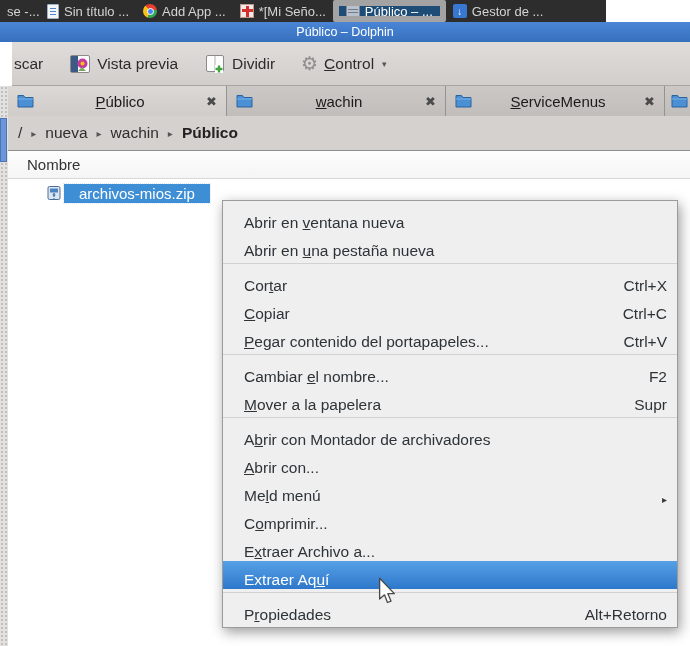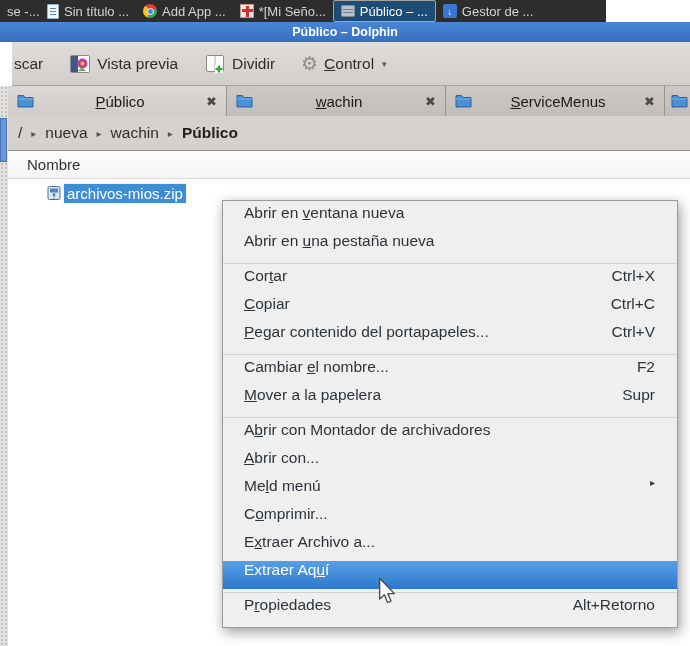--- a/index.html
+++ b/index.html
@@ -7,21 +7,21 @@
   body { font-family: "Liberation Sans", sans-serif; background:#fff; }
   .screen { position:relative; width:690px; height:646px; overflow:hidden; background:#fff; }
 
   
   .taskbar { position:absolute; left:0; top:0; width:606px; height:22px;
     background:#2d2d2d; display:flex; align-items:stretch; color:#d4d4d4;
     font-size:13px; overflow:hidden; }
   .task-btn { display:flex; align-items:center; gap:5px; padding:0 7px;
     white-space:nowrap; overflow:hidden; flex:0 0 auto; }
   .task-btn.first { width:40px; }
-  .task-btn.active { background:#1d4d77; border:1px solid #a3a3a3;
+  .task-btn.active { background:#1d4d77; border:6px solid #a3a3a3;
     border-radius:2px; color:#fff; }
   .doc-icon { width:12px; height:15px; background:#f4f6f8; border:1px solid #9db2c8;
     border-radius:1px; position:relative; flex:0 0 auto; }
   .doc-icon::after { content:""; position:absolute; left:2px; right:2px; top:3px;
     height:8px; background:repeating-linear-gradient(#4a86c8 0 1px, transparent 1px 3px); }
   .chrome-icon { width:14px; height:14px; border-radius:50%; flex:0 0 auto;
     background:conic-gradient(from -40deg, #e8402f 0 120deg, #34a853 120deg 240deg, #fbc117 240deg 360deg);
     display:flex; align-items:center; justify-content:center; }
   .chrome-icon span { width:7px; height:7px; border-radius:50%;
     background:#4285f4; border:1.5px solid #fff; }
@@ -34,21 +34,21 @@
   .archive-win-icon { width:14px; height:12px; background:#b9c2cc;
     border:1px solid #7d8894; border-radius:1px; position:relative; flex:0 0 auto; }
   .archive-win-icon::after { content:""; position:absolute; left:1px; right:1px; top:3px;
     height:5px; background:repeating-linear-gradient(#6f7d8c 0 1px, transparent 1px 3px); }
   .download-icon { width:14px; height:14px; background:#3978d0; border-radius:2px;
     color:#fff; font-size:10px; font-weight:bold; display:flex; align-items:center;
     justify-content:center; flex:0 0 auto; }
 
   
   .titlebar { position:absolute; left:0; top:22px; width:690px; height:20px;
-    background:linear-gradient(#4a85d6,#3670bd); color:#fff; font-weight:bold;
+    background:linear-gradient(#4a85d6,#3670bd); color:#fff; font-weight:normal;
     font-size:12.5px; display:flex; align-items:center; justify-content:center; }
 
   
   .toolbar { position:absolute; left:12px; top:42px; width:690px; height:44px;
     background:linear-gradient(#e0dcda,#d2cecb); border-bottom:1px solid #a9a5a2;
     display:flex; align-items:center; gap:26px; font-size:15.5px; color:#2c2c2c; }
   .tool-item { display:flex; align-items:center; gap:6px; white-space:nowrap; }
   .tool-item.partial { margin-left:2px; }
   .gear-glyph { font-size:19px; color:#8d8d8d; line-height:1; }
   .drop-arrow { font-size:9px; color:#555; margin-left:2px; }
@@ -81,29 +81,29 @@
 
   
   .fileview { position:absolute; left:8px; top:150px; width:682px; height:496px;
     background:#fff; border-top:1px solid #8f8f8f; }
   .col-header { height:28px; display:flex; align-items:center; padding-left:19px;
     font-size:15px; color:#333; background:linear-gradient(#fdfdfd,#f5f5f5);
     border-bottom:1px solid #d8d8d8; }
   .file-row { margin-top:3px; height:22px; display:flex; align-items:center;
     padding-left:38px; }
   .zip-icon { width:16px; height:16px; flex:0 0 auto; margin-right:2px; }
-  .file-name { background:#3e8ed6; color:#fff; font-size:15px; padding:1px 3px;
+  .file-name { background:#3e8ed6; color:#fff; font-size:15px; padding:1px 15px;
     outline:1px dotted #dce9f5; white-space:nowrap; }
 
   
   .context-menu { position:absolute; left:222px; top:200px; width:456px;
     background:#efefef; border:1px solid #9b9b9b; padding:3px 0;
     box-shadow:2px 4px 12px rgba(0,0,0,0.4); font-size:15.5px; color:#2e3338; }
-  .menu-item { height:28px; display:flex; align-items:flex-start;
-    padding:0 22px 0 21px; white-space:nowrap; }
+  .menu-item { height:28px; display:flex; align-items:flex-end;
+    padding:0 10px 0 21px; white-space:nowrap; }
   .menu-item .shortcut { margin-left:auto; }
   .menu-item .submenu-arrow { margin-left:auto; font-size:10px; color:#3a3a3a; }
   .menu-item.highlighted { background:linear-gradient(#56a0e6,#2e78cc); color:#fff; }
   .menu-sep { height:1px; background:#d2d2d2; margin:3px 0; }
 
   
   .cursor { position:absolute; left:377px; top:577px; z-index:50; }
 
   .icon-svg { display:block; }
 </style>

